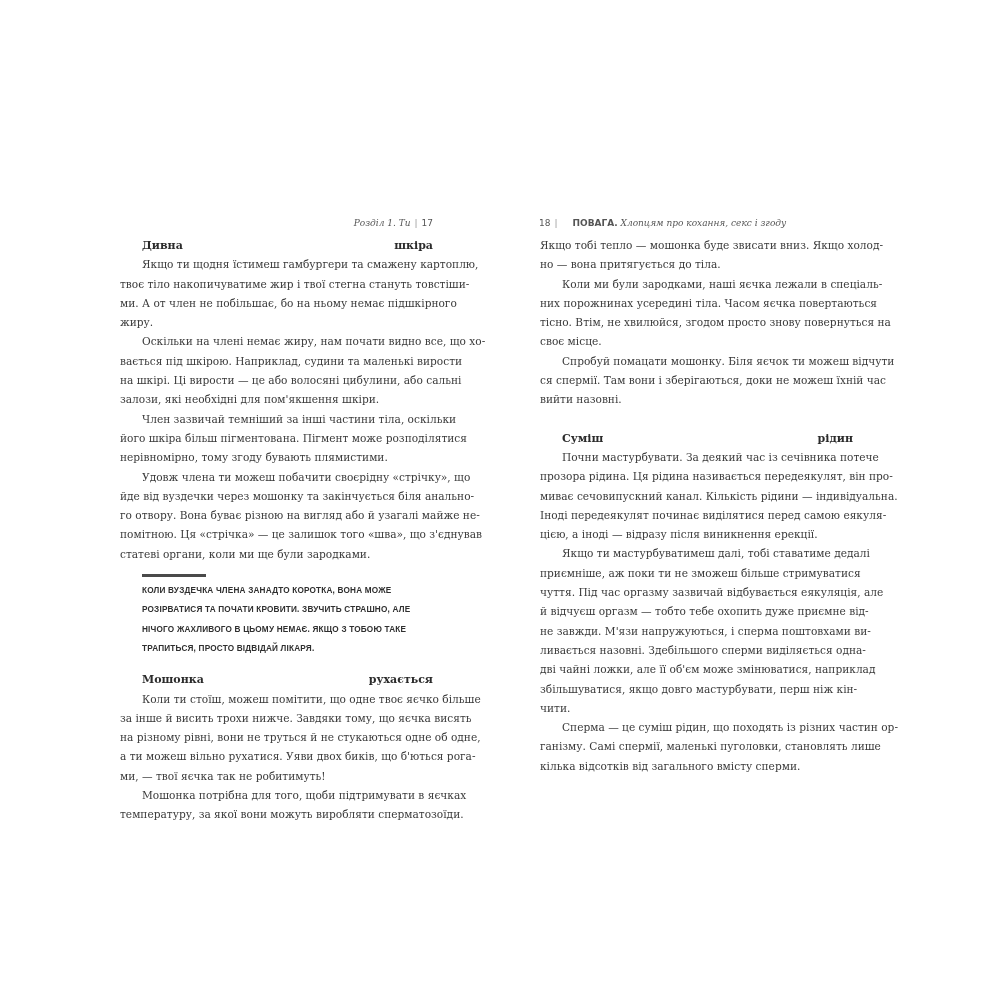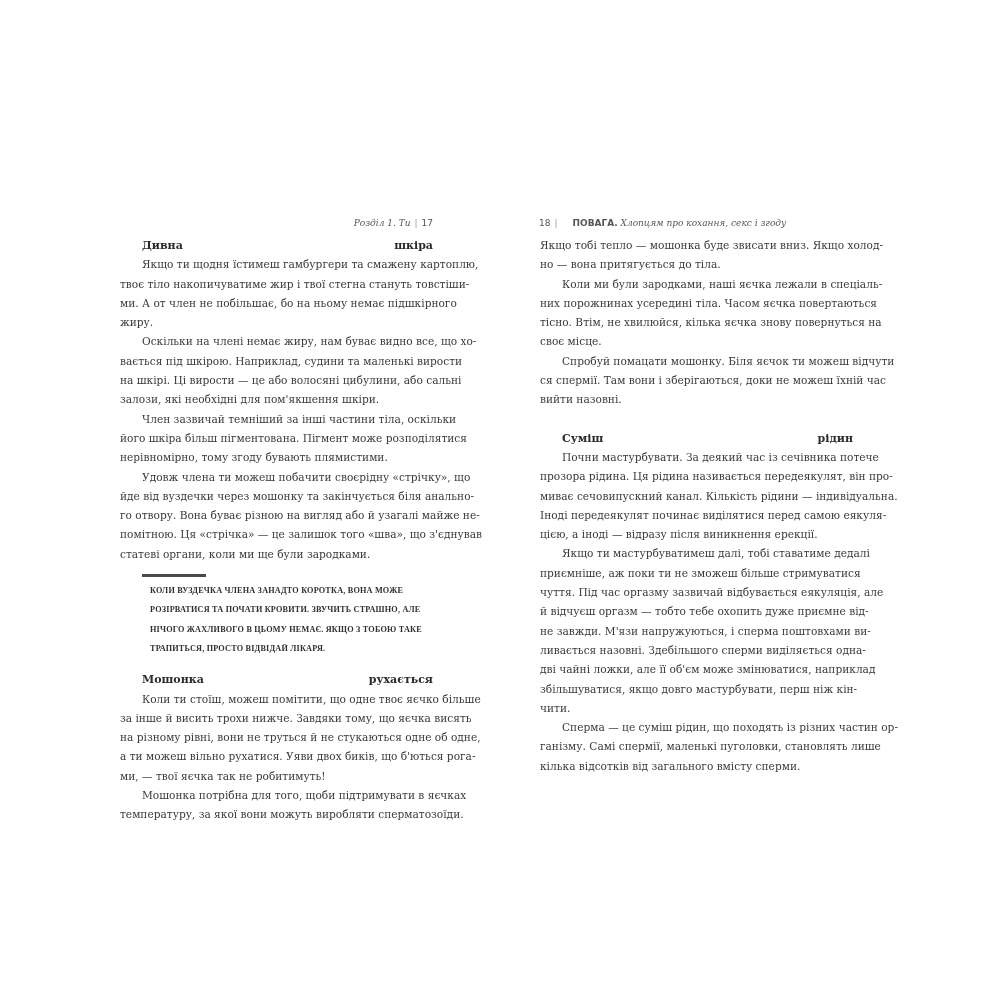--- a/index.html
+++ b/index.html
@@ -33,44 +33,44 @@
     }
     .line.last { text-align-last: left; }
     .line.indent { padding-left: 22px; }
     .heading { font-weight: bold; color: #2b2b2b; padding-left: 22px; font-size: 11px; }
     .gap { height: 19px; display: block; }
     .callout-bar {
       display: block; width: 64px; height: 3px; background: #4a4a4a;
       margin: 10px 0 0 0;
     }
     .callout {
-      font-family: Liberation Serif, serif;
+      font-family: Liberation Sans, sans-serif;
       font-size: 8.2px; font-variant: small-caps; text-transform: uppercase;
       letter-spacing: 0.2px; color: #2f2f2f; line-height: 19px;
-      margin-top: 4px; font-weight: 600; margin-left: 8px;
+      margin-top: 4px; font-weight: 600;
     }
     .callout .line { text-align: left; text-align-last: left; }
   </style>
 </head>
 <body>
 
 <div class="page page-left">
   <div class="running-head left-head">
     <span class="it">Розділ 1. Ти</span><span class="sep">|</span><span>17</span>
   </div>
 
   <div class="col left-col">
     <span class="line heading">Дивна шкіра</span>
 
     <span class="line indent">Якщо ти щодня їстимеш гамбургери та смажену картоплю,</span>
     <span class="line">твоє тіло накопичуватиме жир і твої стегна стануть товстіши-</span>
     <span class="line">ми. А от член не побільшає, бо на ньому немає підшкірного</span>
     <span class="line last">жиру.</span>
 
-    <span class="line indent">Оскільки на члені немає жиру, нам буває видно все, що хо-</span>
+    <span class="line indent">Оскільки на члені немає жиру, нам почати видно все, що хо-</span>
     <span class="line">вається під шкірою. Наприклад, судини та маленькі вирости</span>
     <span class="line">на шкірі. Ці вирости — це або волосяні цибулини, або сальні</span>
     <span class="line last">залози, які необхідні для пом'якшення шкіри.</span>
 
     <span class="line indent">Член зазвичай темніший за інші частини тіла, оскільки</span>
     <span class="line">його шкіра більш пігментована. Пігмент може розподілятися</span>
     <span class="line last">нерівномірно, тому згоду бувають плямистими.</span>
 
     <span class="line indent">Удовж члена ти можеш побачити своєрідну «стрічку», що</span>
     <span class="line">йде від вуздечки через мошонку та закінчується біля анально-</span>
@@ -104,21 +104,21 @@
   <div class="running-head right-head">
     <span>18</span><span class="sep">|</span><span class="bold">ПОВАГА.</span> <span class="it">Хлопцям про кохання, секс і згоду</span>
   </div>
 
   <div class="col right-col">
     <span class="line">Якщо тобі тепло — мошонка буде звисати вниз. Якщо холод-</span>
     <span class="line last">но — вона притягується до тіла.</span>
 
     <span class="line indent">Коли ми були зародками, наші яєчка лежали в спеціаль-</span>
     <span class="line">них порожнинах усередині тіла. Часом яєчка повертаються</span>
-    <span class="line">тісно. Втім, не хвилюйся, кілька яєчка знову повернуться на</span>
+    <span class="line">тісно. Втім, не хвилюйся, згодом просто знову повернуться на</span>
     <span class="line last">своє місце.</span>
 
     <span class="line indent">Спробуй помацати мошонку. Біля яєчок ти можеш відчути</span>
     <span class="line">ся спермії. Там вони і зберігаються, доки не можеш їхній час</span>
     <span class="line last">вийти назовні.</span>
 
     <span class="gap"></span>
     <span class="line heading">Суміш рідин</span>
 
     <span class="line indent">Почни мастурбувати. За деякий час із сечівника потече</span>

